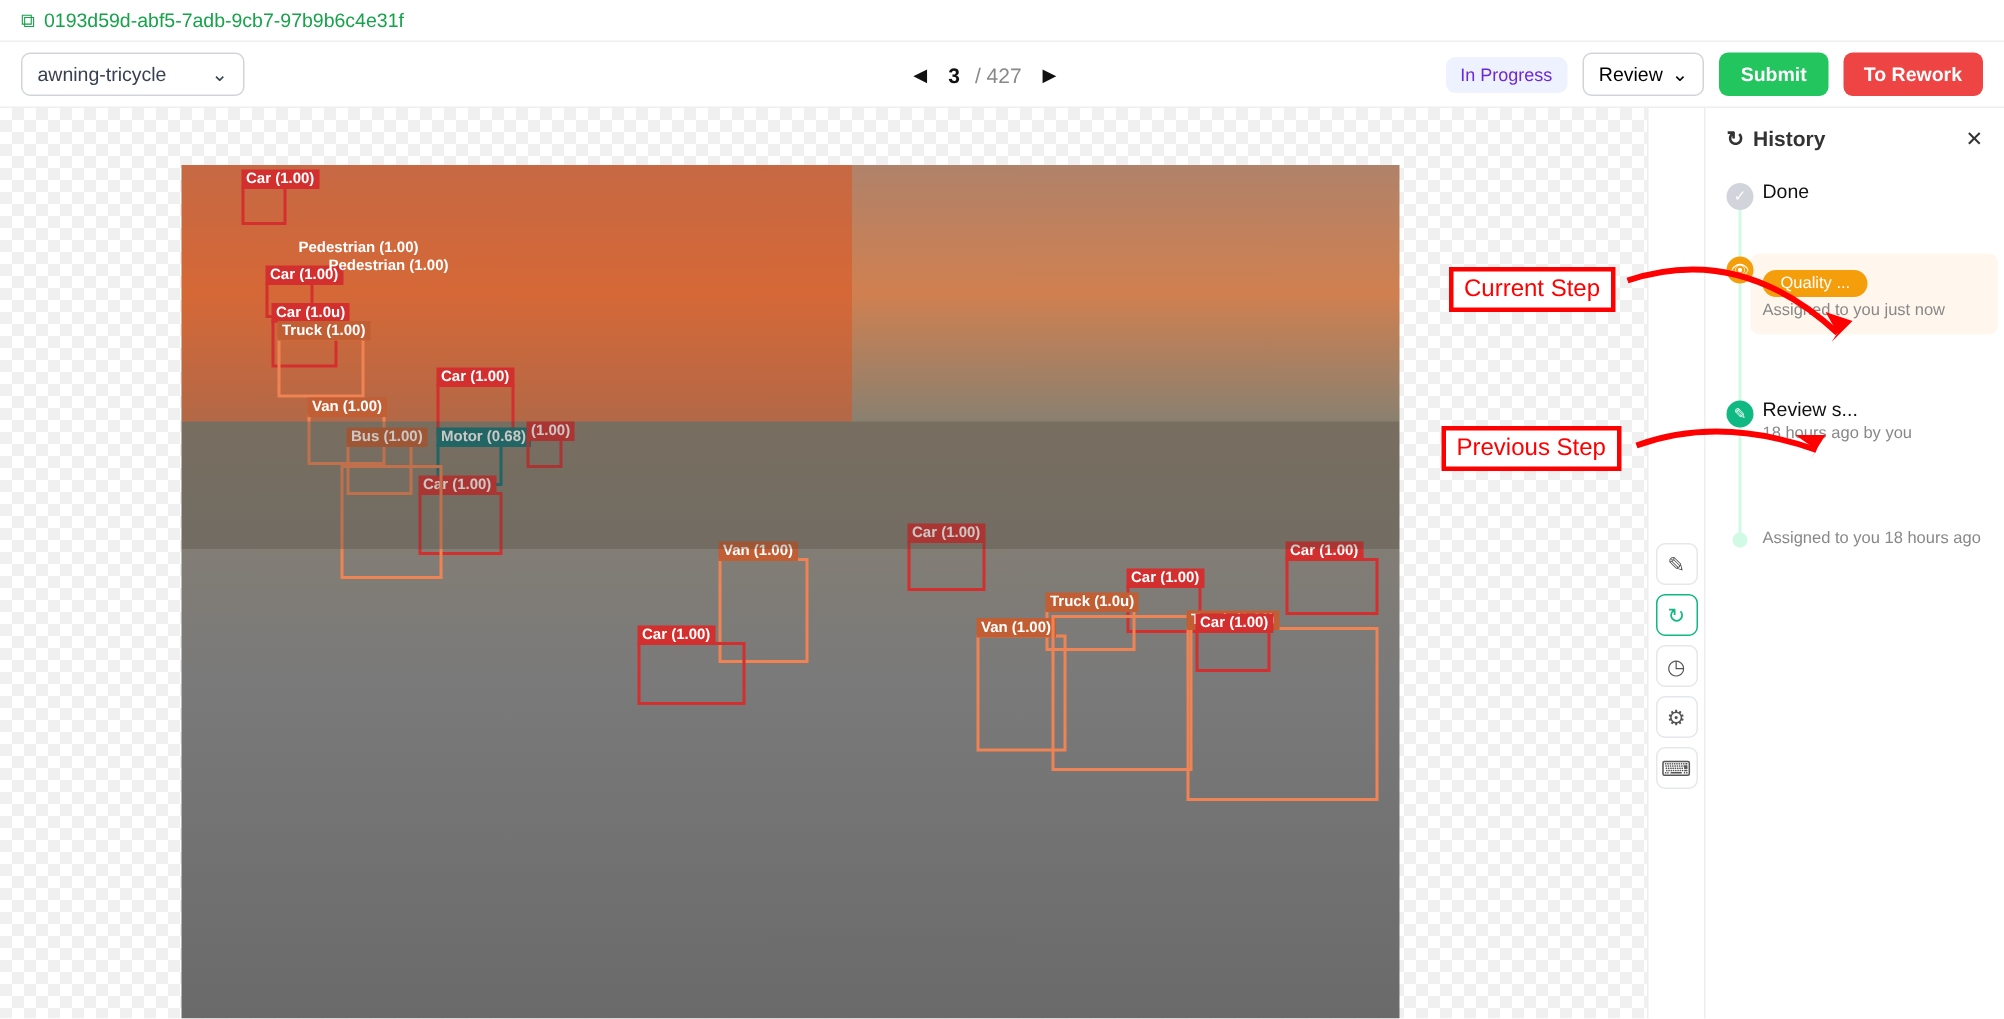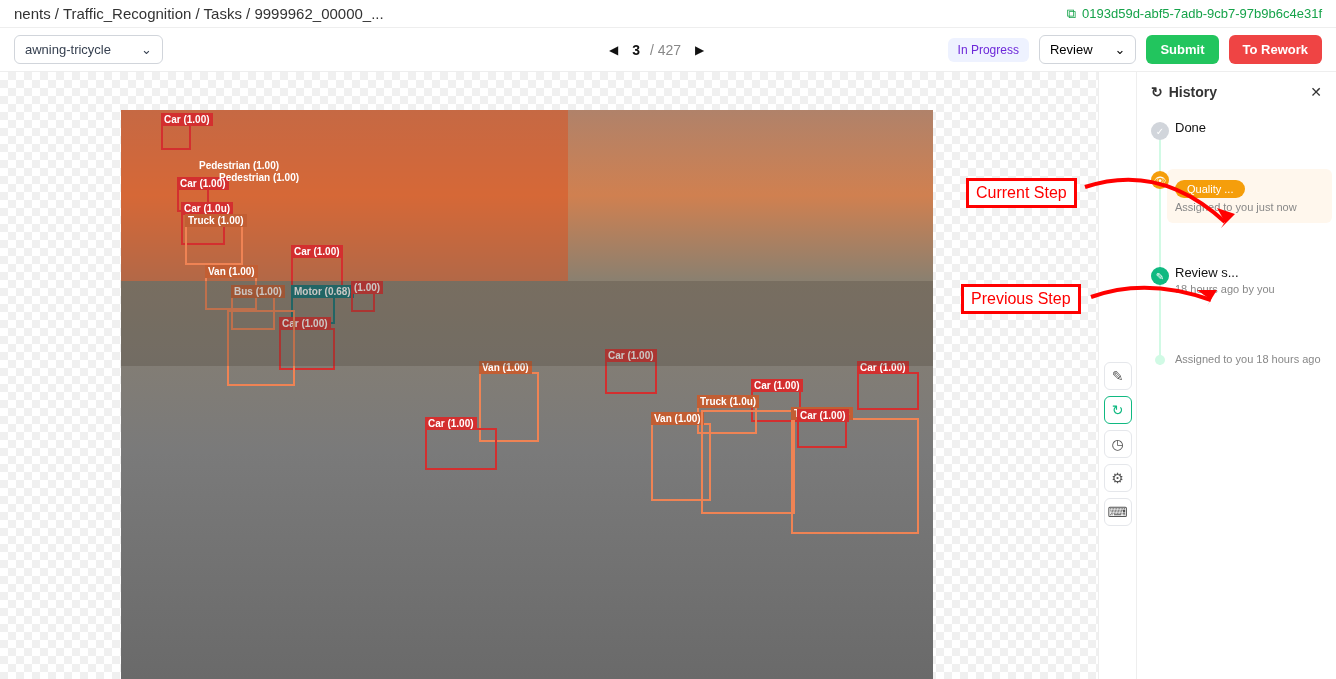--- a/index.html
+++ b/index.html
@@ -15,21 +15,21 @@
 .pager { display: flex; align-items: center; gap: 10px; margin-left: 430px; font-size: 14px; color: #111; }
 .pager-btn { cursor: pointer; font-size: 12px; padding: 0 4px; }
 .pager .cur { font-weight: 700; }
 .pager .tot { color: #888; }
 .toolbar-right { display: flex; align-items: center; gap: 10px; margin-left: 23px; }
 .pill-progress { background: #eef2ff; color: #6d28d9; font-size: 12px; padding: 5px 10px; border-radius: 6px; font-weight: 500; }
 .step-box { border: 1px solid #d1d5db; border-radius: 6px; padding: 5px 8px; font-size: 12px; display: flex; align-items: center; gap: 6px; }
 .step-box .lbl { color: #6b7280; }
 .step-box .val { color: #374151; }
 .avatar-sm { width: 18px; height: 18px; border-radius: 50%; background: linear-gradient(#eee, #ccc); }
-.review-dd { border: 1px solid #d1d5db; border-radius: 6px; padding: 6px 10px; font-size: 13px; display: flex; align-items: center; gap: 22px; cursor: pointer; }
+.review-dd { border: 1px solid #d1d5db; border-radius: 6px; padding: 6px 10px; font-size: 13px; display: flex; align-items: center; gap: 6px; cursor: pointer; }
 .btn-submit { background: #22c55e; color: #fff; border: none; border-radius: 6px; padding: 7px 14px; font-size: 13px; font-weight: 600; cursor: pointer; }
 .btn-rework { background: #ef4444; color: #fff; border: none; border-radius: 6px; padding: 7px 14px; font-size: 13px; font-weight: 600; cursor: pointer; }
 
 .main { display: flex; height: 607px; }
 .canvas-area { flex: 1; background-image: repeating-conic-gradient(#f0f0f0 0% 25%, #fff 0% 50%); background-size: 16px 16px; position: relative; }
 .scene { position: absolute; left: 121px; top: 38px; width: 812px; height: 569px; background: linear-gradient(180deg, #b0826a 0%, #d08050 15%, #8a8070 30%, #7a7a7a 60%, #6a6a6a 100%); overflow: hidden; }
 .scene::before { content: ""; position: absolute; left: 0; top: 0; width: 55%; height: 30%; background: rgba(220,80,30,0.5); }
 .scene::after { content: ""; position: absolute; left: 0; top: 30%; width: 100%; height: 15%; background: rgba(80,70,60,0.3); }
 .bbox { position: absolute; border: 2px solid; font-size: 10px; }
 .bbox .tag { position: absolute; top: -13px; left: -2px; padding: 0 3px; color: #fff; font-weight: 600; white-space: nowrap; font-size: 10px; line-height: 13px; }
@@ -66,21 +66,20 @@
 .tl-highlight { background: #fff7ed; border-radius: 6px; padding: 10px 8px; margin-left: -8px; margin-right: -10px; }
 .tl-badge { background: #f59e0b; color: #fff; font-size: 11px; padding: 3px 12px; border-radius: 10px; display: inline-block; font-weight: 500; }
 
 .callout { position: absolute; border: 3px solid red; background: #fff; color: red; font-size: 16px; font-weight: 500; padding: 3px 7px; z-index: 20; }
 svg.arrow { position: absolute; z-index: 19; }
 </style>
 </head>
 <body>
 
 <div class="top-bar">
-  <div class="breadcrumb">nents / Traffic_Recognition / Tasks / 9999962_00000_...</div>
   <div class="job-id">
     <span>⧉</span>
     <span>0193d59d-abf5-7adb-9cb7-97b9b6c4e31f</span>
   </div>
 </div>
 
 <div class="toolbar">
   <div class="toolbar-left">
     <div class="dropdown">
       <span>awning-tricycle</span>

